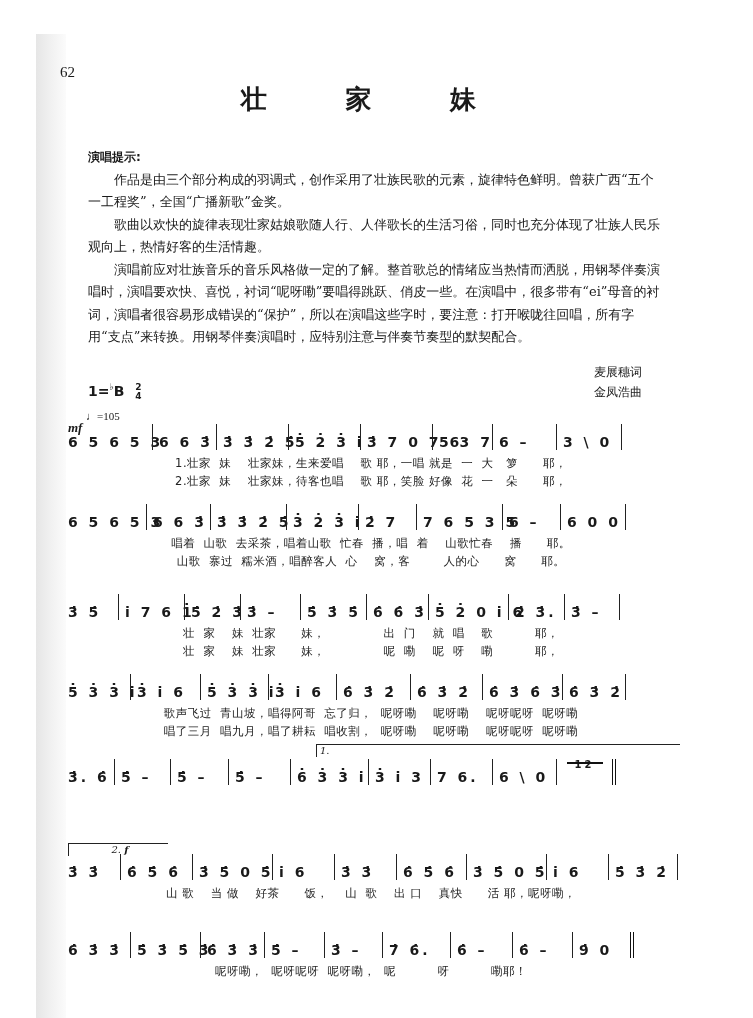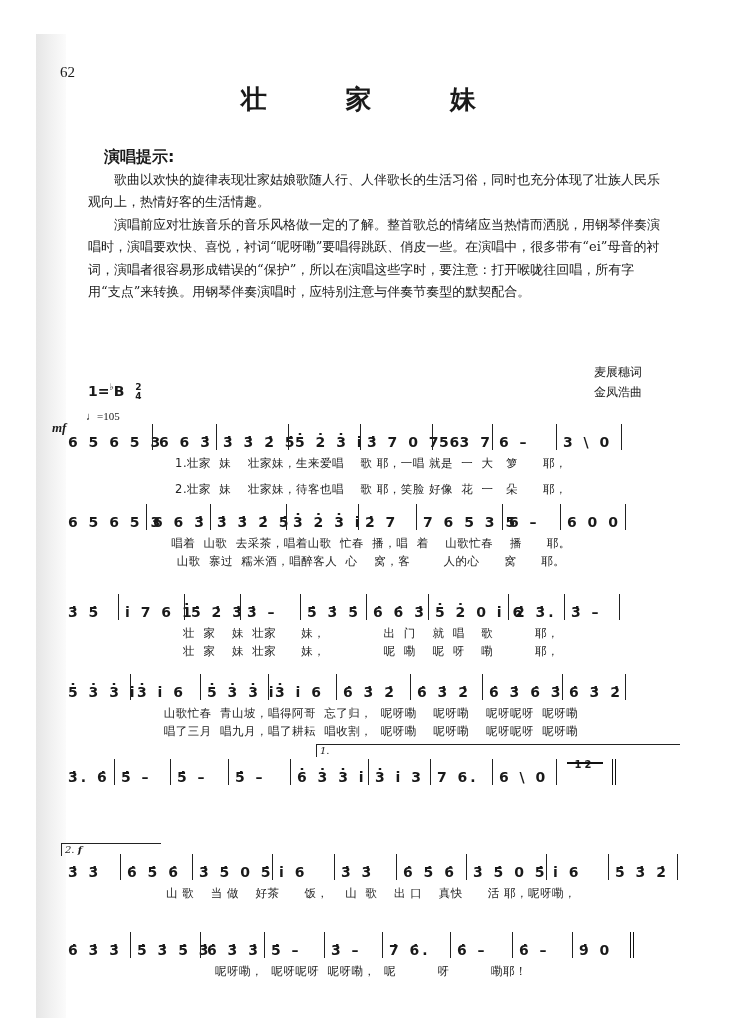--- a/index.html
+++ b/index.html
@@ -4,21 +4,21 @@
 <style>
   html,body{margin:0;padding:0;}
   body{width:753px;height:1018px;background:#ffffff;position:relative;overflow:hidden;
        font-family:"DejaVu Serif","Liberation Serif",serif;color:#1a1a1a;}
   .gutter{position:absolute;left:36px;top:34px;width:30px;height:984px;
           background:linear-gradient(90deg,#e6e6e6,#f3f3f3 60%,#fbfbfb);}
   .page-num{position:absolute;left:60px;top:64px;font-size:15px;font-family:"Liberation Serif",serif;}
   .title{position:absolute;left:0;width:753px;top:82px;text-align:center;font-size:26px;font-weight:bold;
          font-family:Liberation Serif, serif;letter-spacing:36px;}
   .tips{position:absolute;left:88px;top:146px;width:574px;font-size:13px;line-height:22.5px;}
-  .tips .h{font-weight:bold;font-family:"DejaVu Sans",sans-serif;font-size:16px;margin-left:16px;}
+  .tips .h{font-weight:bold;font-family:"DejaVu Sans",sans-serif;font-size:12px;}
   .tips p{margin:0;text-indent:2em;}
   .credits{position:absolute;left:594px;top:362px;font-size:12px;line-height:20px;font-family:"DejaVu Sans",sans-serif;}
   .key{position:absolute;left:88px;top:382px;font-size:14px;font-weight:bold;font-family:"DejaVu Sans",sans-serif;}
   .key sup{font-size:9px;}
   .key .ts{display:inline-block;vertical-align:middle;font-size:9px;line-height:9px;text-align:center;margin-left:6px;}
   .tempo{position:absolute;left:86px;top:410px;font-size:11px;font-family:"Liberation Serif",serif;}
   .dyn{position:absolute;font-style:italic;font-weight:bold;font-family:"Liberation Serif",serif;font-size:13px;}
 
   .system{position:absolute;left:62px;width:618px;}
   .notes{position:relative;height:28px;display:flex;align-items:flex-end;
@@ -37,35 +37,36 @@
 </style>
 </head>
 <body>
 
 <div class="gutter"></div>
 <div class="page-num">62</div>
 <div class="title">壮 家 妹</div>
 
 <div class="tips">
   <div class="h">演唱提示:</div>
+  <p>作品是由三个部分构成的羽调式，创作采用了壮族民歌的元素，旋律特色鲜明。曾获广西“五个一工程奖”，全国“广播新歌”金奖。</p>
   <p>歌曲以欢快的旋律表现壮家姑娘歌随人行、人伴歌长的生活习俗，同时也充分体现了壮族人民乐观向上，热情好客的生活情趣。</p>
   <p>演唱前应对壮族音乐的音乐风格做一定的了解。整首歌总的情绪应当热情而洒脱，用钢琴伴奏演唱时，演唱要欢快、喜悦，衬词“呢呀嘞”要唱得跳跃、俏皮一些。在演唱中，很多带有“ei”母音的衬词，演唱者很容易形成错误的“保护”，所以在演唱这些字时，要注意：打开喉咙往回唱，所有字用“支点”来转换。用钢琴伴奏演唱时，应特别注意与伴奏节奏型的默契配合。</p>
 </div>
 
 <div class="credits">
   <div>麦展穗词</div>
   <div>金凤浩曲</div>
 </div>
 
 <div class="key">
   <span>1=</span><sup>♭</sup><span>B</span>
   <span class="ts"><span>2</span><br><span>4</span></span>
 </div>
 <div class="tempo">♩=105</div>
-<div class="dyn" style="left:52px;top:420px;">mf</div>
+<div class="dyn" style="left:68px;top:420px;">mf</div>
 
 <div class="system" style="top:422px;">
   <div class="notes">
     <div class="bar" style="width:90px">
         <span>6 5 6  5 3</span>
       </div>
     <div class="bar" style="width:64px">
         <span>6 6 3̇</span>
       </div>
     <div class="bar" style="width:72px">
@@ -81,21 +82,21 @@
         <span>5 3 7</span>
       </div>
     <div class="bar" style="width:64px">
         <span>6 –</span>
       </div>
     <div class="bar end" style="width:66px">
         <span>3 \ 0</span>
       </div>
   </div>
   <div class="lyr">1.壮家  妹    壮家妹，生来爱唱    歌 耶，一唱 就是  一  大   箩      耶，</div>
-  <div class="lyr" style="margin-top:8px">2.壮家  妹    壮家妹，待客也唱    歌 耶，笑脸 好像  花  一   朵      耶，</div>
+  <div class="lyr" style="margin-top:0">2.壮家  妹    壮家妹，待客也唱    歌 耶，笑脸 好像  花  一   朵      耶，</div>
 </div>
 
 <div class="system" style="top:502px;">
   <div class="notes">
     <div class="bar" style="width:84px">
         <span>6 5 6  5 3</span>
       </div>
     <div class="bar" style="width:64px">
         <span>6 6 3̇</span>
       </div>
@@ -176,21 +177,21 @@
     <div class="bar" style="width:72px">
         <span>6̇ 3̇ 2̇</span>
       </div>
     <div class="bar" style="width:80px">
         <span>6̇ 3̇ 6̇ 3̇</span>
       </div>
     <div class="bar end" style="width:64px">
         <span>6̇ 3̇ 2̇</span>
       </div>
   </div>
-  <div class="lyr">山歌忙春  青山坡，唱得阿哥  忘了归，  呢呀嘞    呢呀嘞    呢呀呢呀  呢呀嘞</div>
+  <div class="lyr">歌声飞过  青山坡，唱得阿哥  忘了归，  呢呀嘞    呢呀嘞    呢呀呢呀  呢呀嘞</div>
   <div class="lyr" style="margin-top:0">唱了三月  唱九月，唱了耕耘  唱收割，  呢呀嘞    呢呀嘞    呢呀呢呀  呢呀嘞</div>
 </div>
 
 <div class="volta" style="left:316px;top:744px;width:360px;">1.</div>
 <div class="system" style="top:757px;">
   <div class="notes">
     <div class="bar" style="width:52px">
         <span>3̇. 6̇</span>
       </div>
     <div class="bar" style="width:56px">
@@ -214,21 +215,21 @@
     <div class="bar" style="width:64px">
         <span>6 \ 0</span>
       </div>
     <div class="bar final" style="width:60px;flex-direction:column;align-items:center;font-size:10px">
       <span>12</span>
         <span class="rest12"></span>
     </div>
   </div>
 </div>
 
-<div class="volta" style="left:61px;top:843px;width:96px;"><span>2.</span> <b>f</b></div>
+<div class="volta" style="left:68px;top:843px;width:96px;text-align:center;"><span>2.</span> <b>f</b></div>
 <div class="system" style="top:852px;">
   <div class="notes">
     <div class="bar" style="width:58px">
         <span>3̇ 3̇</span>
       </div>
     <div class="bar" style="width:72px">
         <span>6̇ 5̇ 6̇</span>
       </div>
     <div class="bar" style="width:80px">
         <span>3̇ 5̇ 0 5̇</span>

